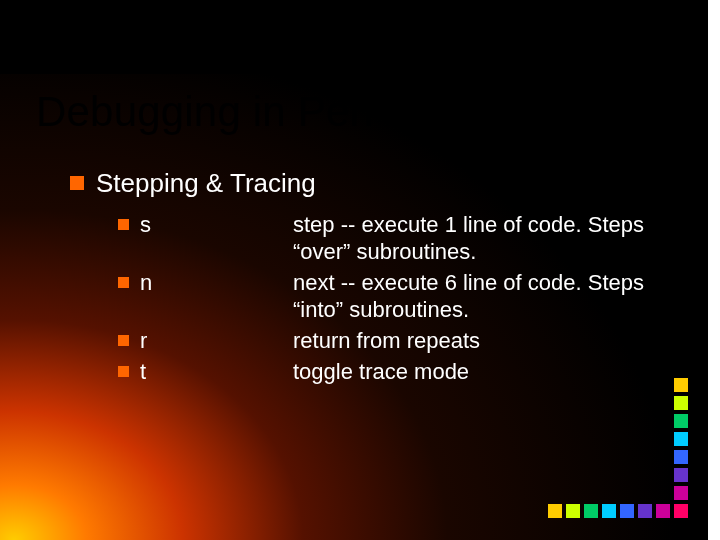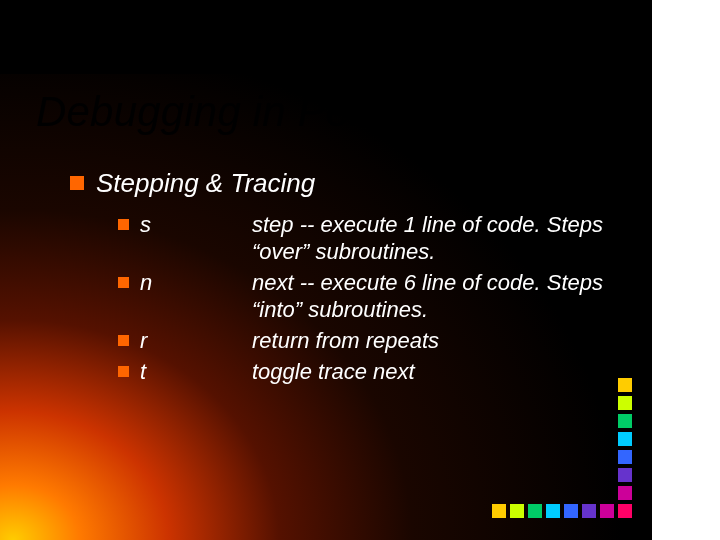--- a/index.html
+++ b/index.html
@@ -5,31 +5,30 @@
   html, body {
     margin: 0;
     padding: 0;
     width: 720px;
     height: 540px;
     overflow: hidden;
     font-family: Arial, "Helvetica Neue", Helvetica, sans-serif;
   }
   .slide {
     position: relative;
-    width: 652px;
+    width: 708px;
     height: 540px;
     background: radial-gradient(ellipse 170% 170% at 2% 100%,
                 #ffcc00 0%,
                 #ff7a00 6%,
                 #cc3300 14%,
                 #551100 24%,
                 #1a0600 36%,
                 #000000 55%);
     color: #ffffff;
-    font-style: italic;
   }
   .blackbar {
     position: absolute;
     top: 0;
     left: 0;
     right: 0;
     height: 74px;
     background: #000000;
   }
   .title {
@@ -85,20 +84,21 @@
     flex: 0 0 112px;
     font-size: 22px;
     color: #ffffff;
     line-height: 27px;
   }
   .desc {
     flex: 1 1 auto;
     font-size: 22px;
     color: #ffffff;
     line-height: 27px;
+    margin-left: 41px;
   }
 
   
   .deco-v {
     position: absolute;
     right: 20px;
     bottom: 22px;
     display: flex;
     flex-direction: column-reverse;
     gap: 4px;
@@ -155,21 +155,21 @@
 
       <div class="lvl2">
         <div class="bullet"></div>
         <div class="cmd">r</div>
         <div class="desc">return from repeats</div>
       </div>
 
       <div class="lvl2">
         <div class="bullet"></div>
         <div class="cmd">t</div>
-        <div class="desc">toggle trace next</div>
+        <div class="desc">toggle trace mode</div>
       </div>
 
     </div>
   </div>
 
   <div class="deco-v">
     <div class="sq c0"></div>
     <div class="sq c1"></div>
     <div class="sq c2"></div>
     <div class="sq c3"></div>

